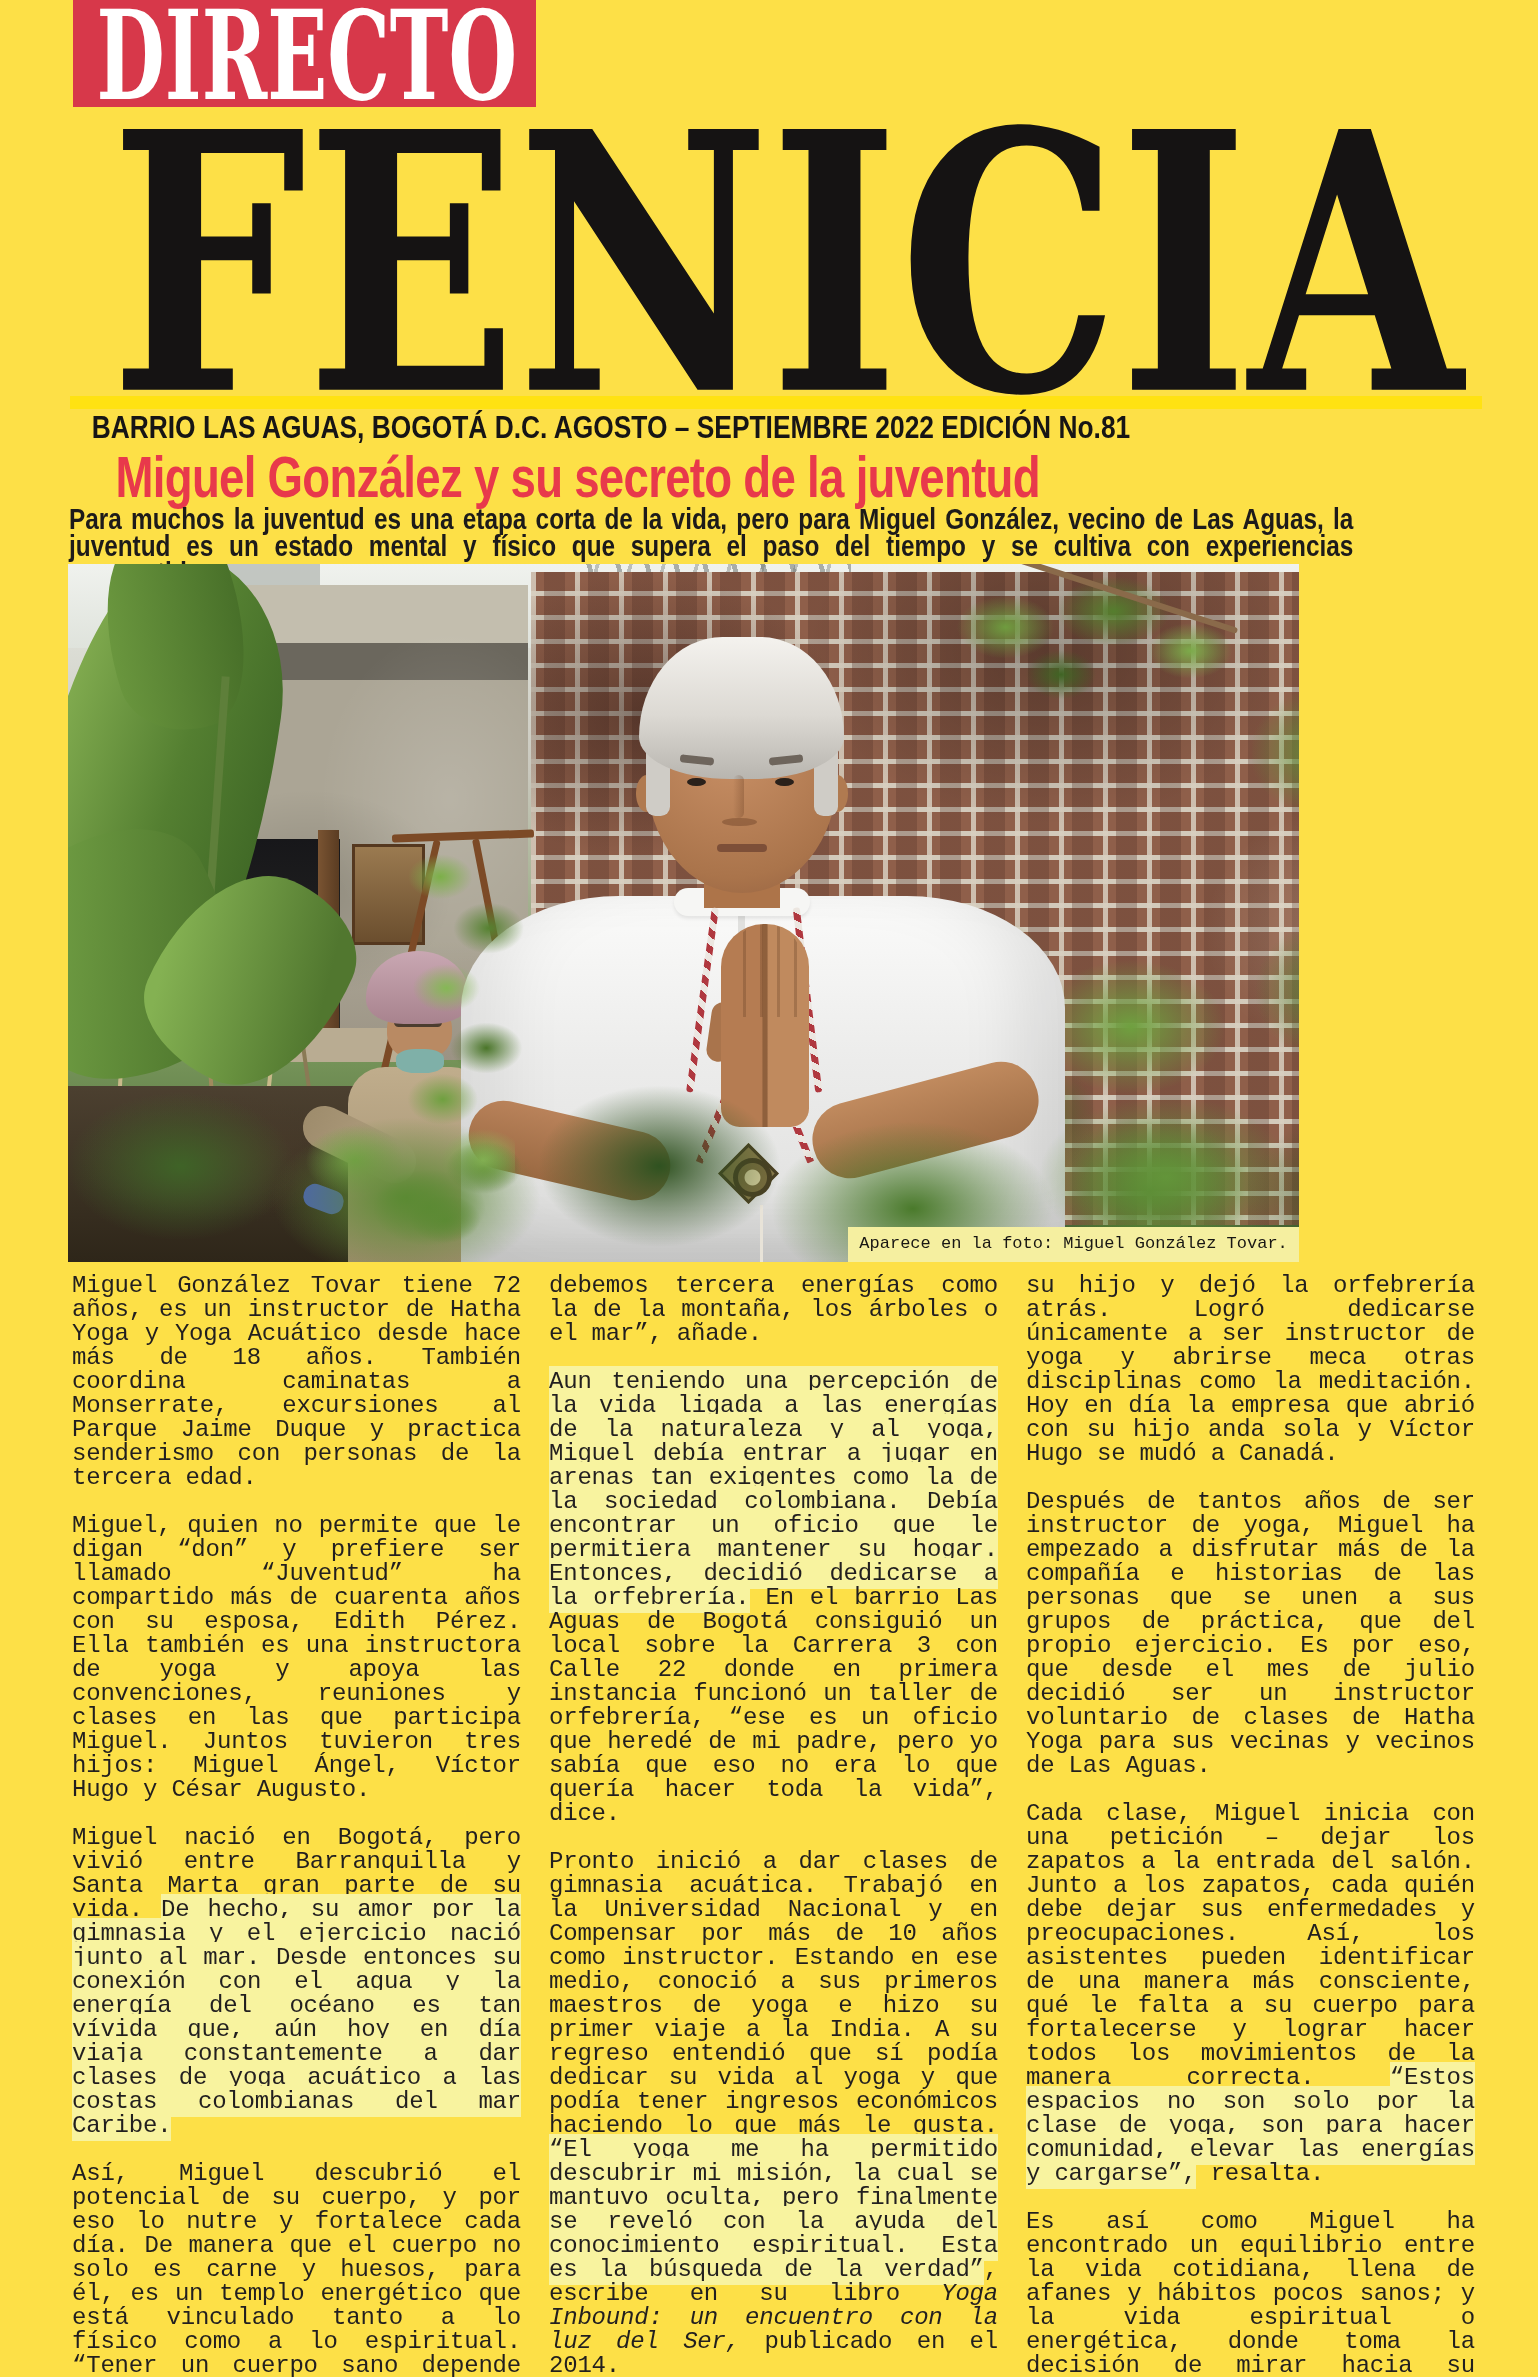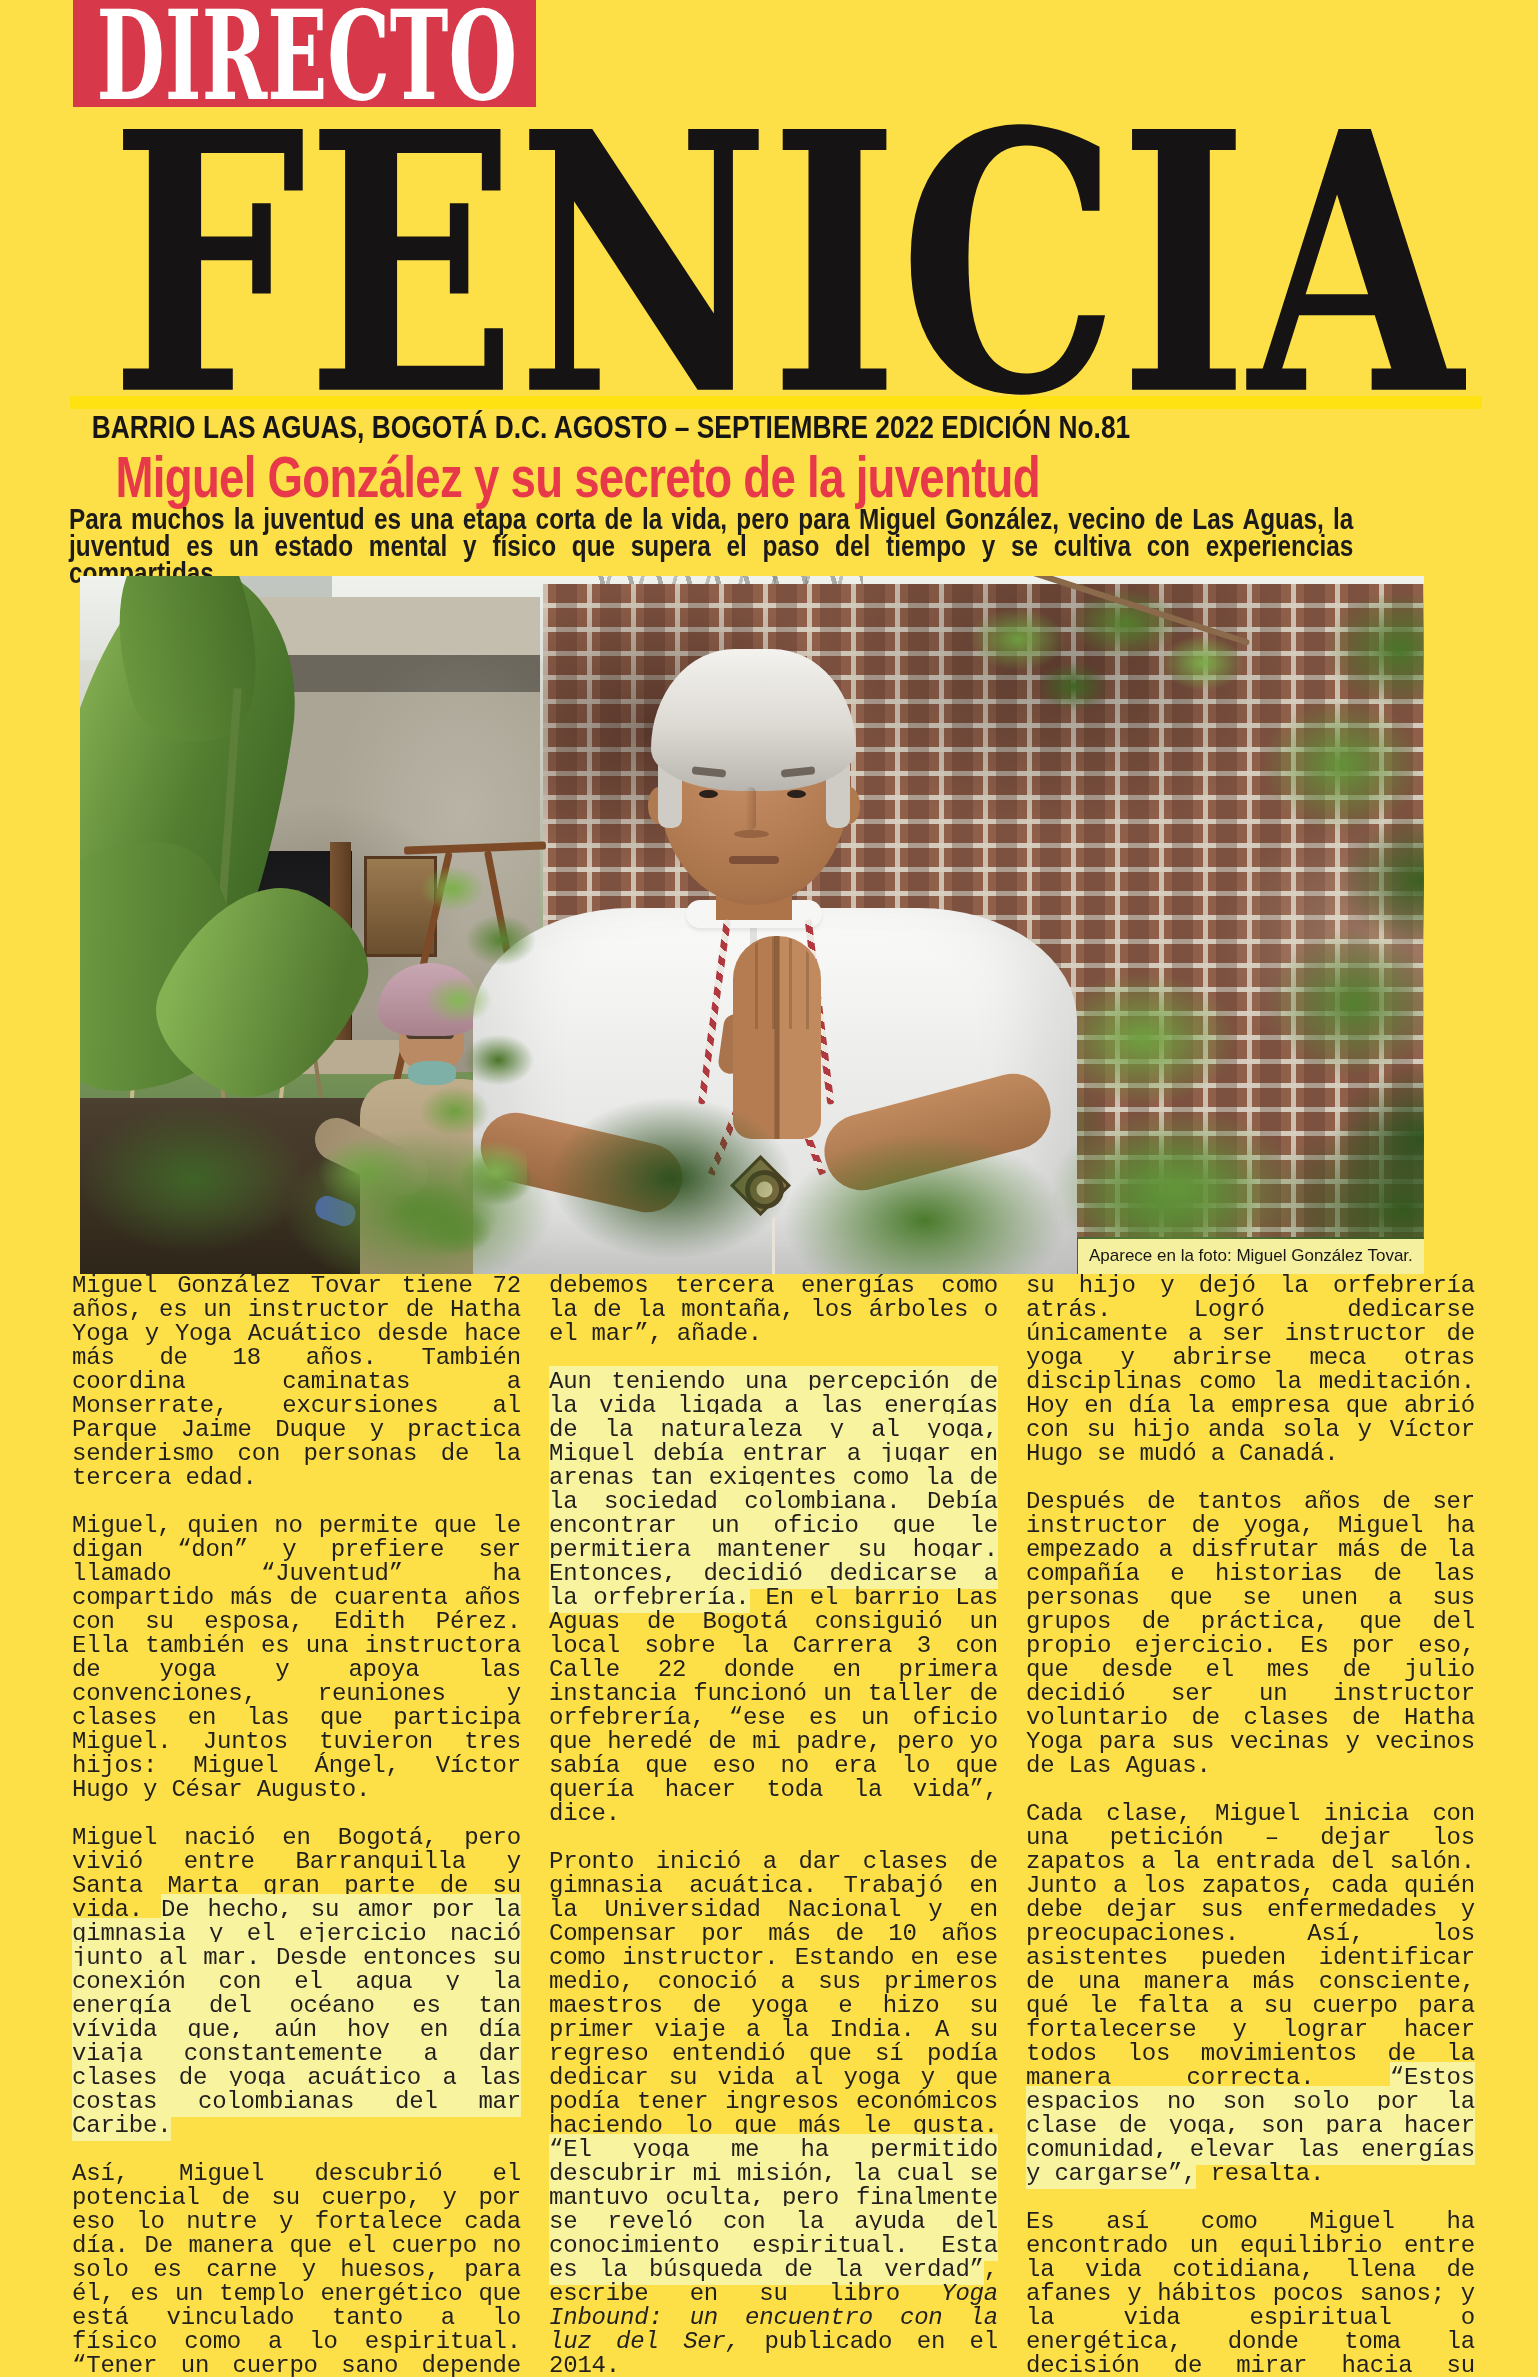--- a/index.html
+++ b/index.html
@@ -17,22 +17,22 @@
             font-weight:bold;font-size:31px;line-height:32px;color:#171515;white-space:nowrap;}
   .dateline>span{display:inline-block;transform:scaleX(.85);transform-origin:center;}
   .headline{position:absolute;left:0;top:448px;width:1538px;margin:0;text-align:left;
             font-size:57px;line-height:58px;font-weight:bold;color:var(--headline_red,#e8394b);white-space:nowrap;}
   .headline>span{display:inline-block;transform:scaleX(.80);transform-origin:center;letter-spacing:-0.9px;}
   .standfirst{position:absolute;left:69px;top:506px;width:1529px;margin:0;
               transform:scaleX(.84);transform-origin:0 0;
               font-size:29px;line-height:27px;font-weight:bold;color:#1d1b1a;text-align:justify;letter-spacing:0px;}
 
   
-  .photo{position:absolute;left:68px;top:564px;width:1344px;height:698px;margin:12px;overflow:hidden;
-         background:linear-gradient(180deg,#e8ebe5 0%,#c9c8bd 30%,#77955a 70%,#3f5c2e 100%);}
+  .photo{position:absolute;left:68px;top:564px;width:1231px;height:698px;margin:0;overflow:hidden;
+         background:linear-gradient(180deg,#e8ebe5 0%,#c9c8bd 30%,#77955a 70%,#3f5c2e 100%);font-family:Liberation Mono, monospace;}
   .photo *{position:absolute;}
   .ph-sky{left:0;top:0;width:100%;height:84px;background:linear-gradient(#f0f2ee,#dfe3dc);}
   .ph-struct1{left:140px;top:0;width:112px;height:60px;background:#b7bcb7;opacity:.8;}
   .ph-struct2{left:503px;top:0;width:280px;height:51px;
       background:repeating-linear-gradient(75deg,rgba(110,116,112,.55) 0 4.7px,transparent 4.7px 28px),
                  repeating-linear-gradient(-75deg,rgba(110,116,112,.4) 0 3.7px,transparent 3.7px 32px);}
   .ph-concrete{left:147px;top:20.5px;width:313px;height:475px;
       background:
         radial-gradient(205px 149px at 30% 65%,rgba(0,0,0,.16),transparent 70%),
         radial-gradient(186px 242px at 75% 45%,rgba(255,255,255,.16),transparent 70%),

